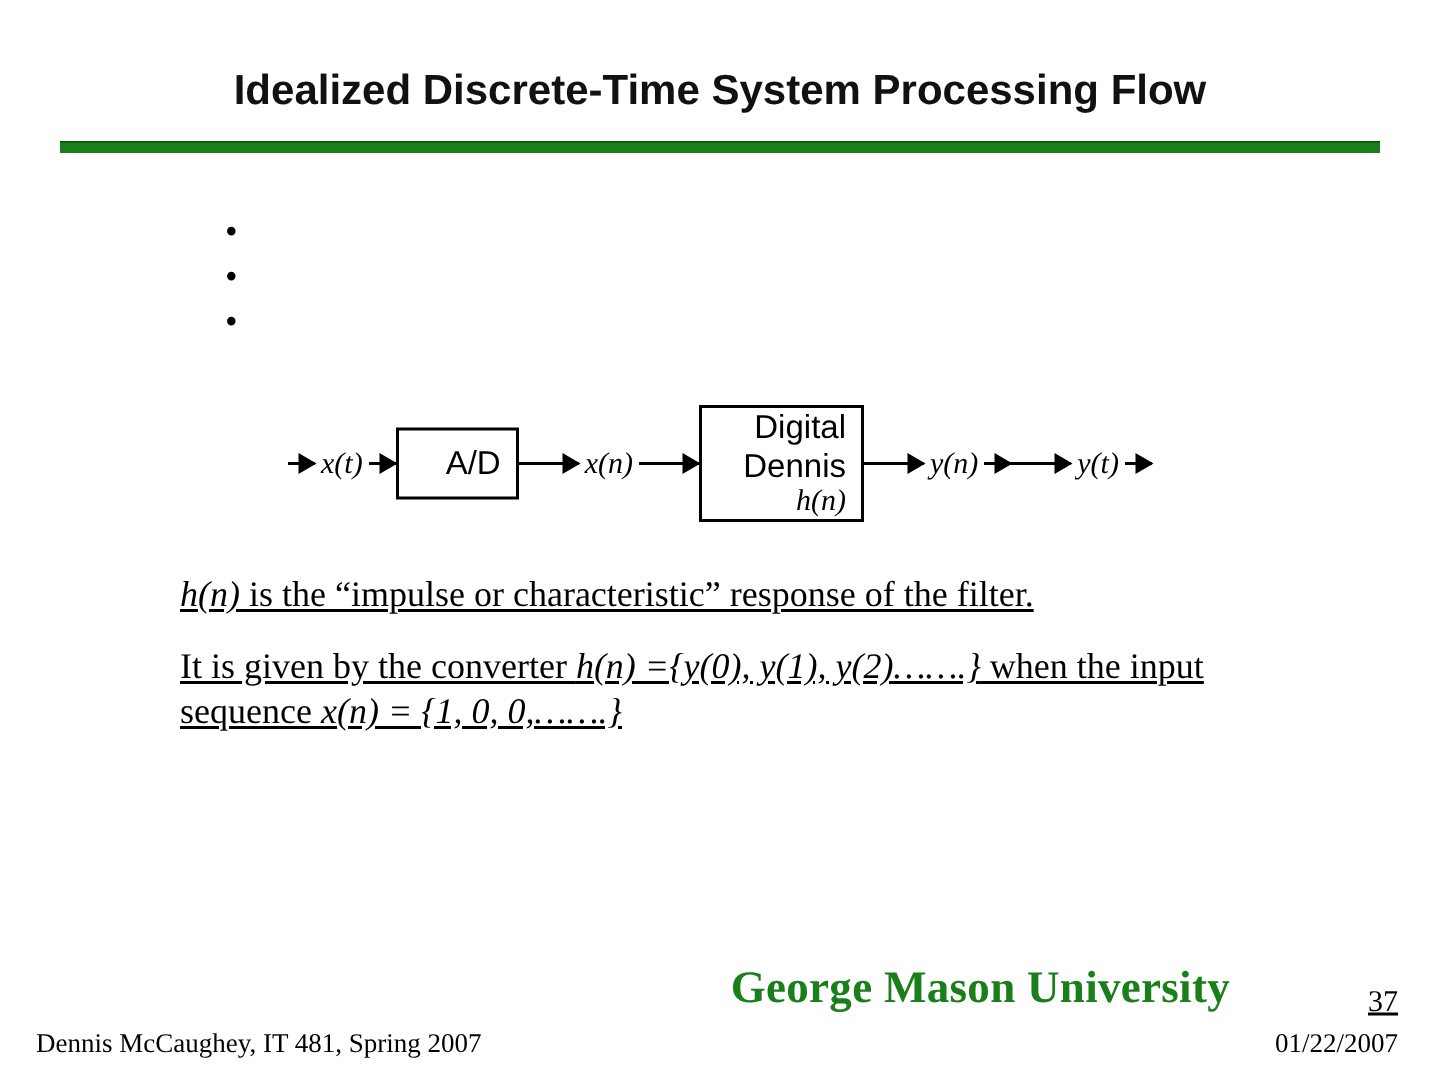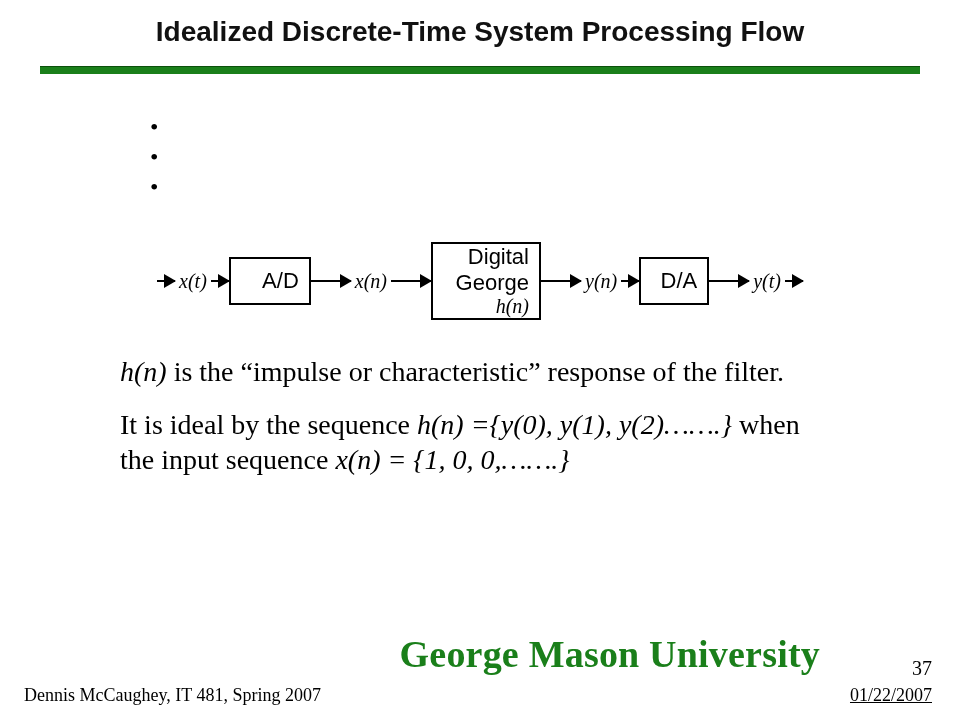--- a/index.html
+++ b/index.html
@@ -9,21 +9,21 @@
     background: #fff;
     font-family: "Times New Roman", Times, serif;
     position: relative;
     color: #000;
   }
   .title {
     font-family: Arial, Helvetica, sans-serif;
     font-weight: bold;
     font-size: 28px;
     text-align: center;
-    padding-top: 16px;
+    padding-top: 44px;
     color: #111;
   }
   .hr-bar {
     height: 8px;
     background: #1a7f1a;
     margin: 18px 40px 0 40px;
     box-shadow: 0 1px 0 #0b500b inset;
   }
   .bullets {
     margin: 38px 0 0 150px;
@@ -73,55 +73,56 @@
     right: -1px;
     top: -6px;
     border-left: 12px solid #000;
     border-top: 7px solid transparent;
     border-bottom: 7px solid transparent;
   }
   .arrow-short { width: 18px; }
   .arrow-med { width: 40px; }
   .body-text {
     margin: 34px 120px 0 120px;
-    font-size: 28px;
+    font-size: 24px;
     line-height: 1.25;
+    text-decoration: underline;
   }
   .body-text p { margin-bottom: 18px; }
   .footer {
     position: absolute;
     bottom: 14px;
     left: 0;
     right: 0;
     font-size: 18px;
   }
   .footer-left {
     position: absolute;
     left: 24px;
     bottom: 0;
     margin-top: 21px;
   }
   .footer-date {
     position: absolute;
     right: 28px;
     bottom: 0;
-    text-decoration: underline;
   }
   .footer-page {
     position: absolute;
     right: 28px;
     bottom: 26px;
     font-size: 20px;
+    text-decoration: underline;
   }
   .gmu {
     position: absolute;
     right: 140px;
     bottom: 44px;
     font-family: Georgia, "Times New Roman", serif;
-    font-size: 38px;
+    font-size: 30px;
     color: #1a7f1a;
     font-weight: 600;
     letter-spacing: 0.2px;
   }
 </style>
 </head>
 <body>
 
 <div class="title">Idealized Discrete-Time System Processing Flow</div>
 <div class="hr-bar"></div>
@@ -143,40 +144,37 @@
   <span class="sig">x(t)</span>
   <div class="arrow arrow-short"></div>
   <div class="box box-ad">
       <span>A/D</span>
     </div>
   <div class="arrow arrow-med"></div>
   <span class="sig">x(n)</span>
   <div class="arrow arrow-med"></div>
   <div class="box box-filter">
     <span>Digital</span>
-    <span>George</span>
+    <span>Dennis</span>
     <span class="hn">h(n)</span>
   </div>
   <div class="arrow arrow-med"></div>
   <span class="sig">y(n)</span>
   <div class="arrow arrow-short"></div>
-  <div class="box box-da">
-      <span>D/A</span>
-    </div>
   <div class="arrow arrow-med"></div>
   <span class="sig">y(t)</span>
   <div class="arrow arrow-short"></div>
 </div>
 
 <div class="body-text">
   <p>
     <span class="italic">h(n)</span><span> is the “impulse or characteristic” response of the filter.</span>
   </p>
   <p>
-    <span>It is ideal by the sequence </span><span class="italic">h(n) ={y(0), y(1), y(2)…….}</span><span> when the input sequence </span><span class="italic">x(n) = {1, 0, 0,…….}</span>
+    <span>It is given by the converter </span><span class="italic">h(n) ={y(0), y(1), y(2)…….}</span><span> when the input sequence </span><span class="italic">x(n) = {1, 0, 0,…….}</span>
   </p>
 </div>
 
 <div class="gmu">George Mason University</div>
 
 <div class="footer">
   <span class="footer-left">Dennis McCaughey, IT 481, Spring 2007</span>
   <span class="footer-page">37</span>
   <span class="footer-date">01/22/2007</span>
 </div>

